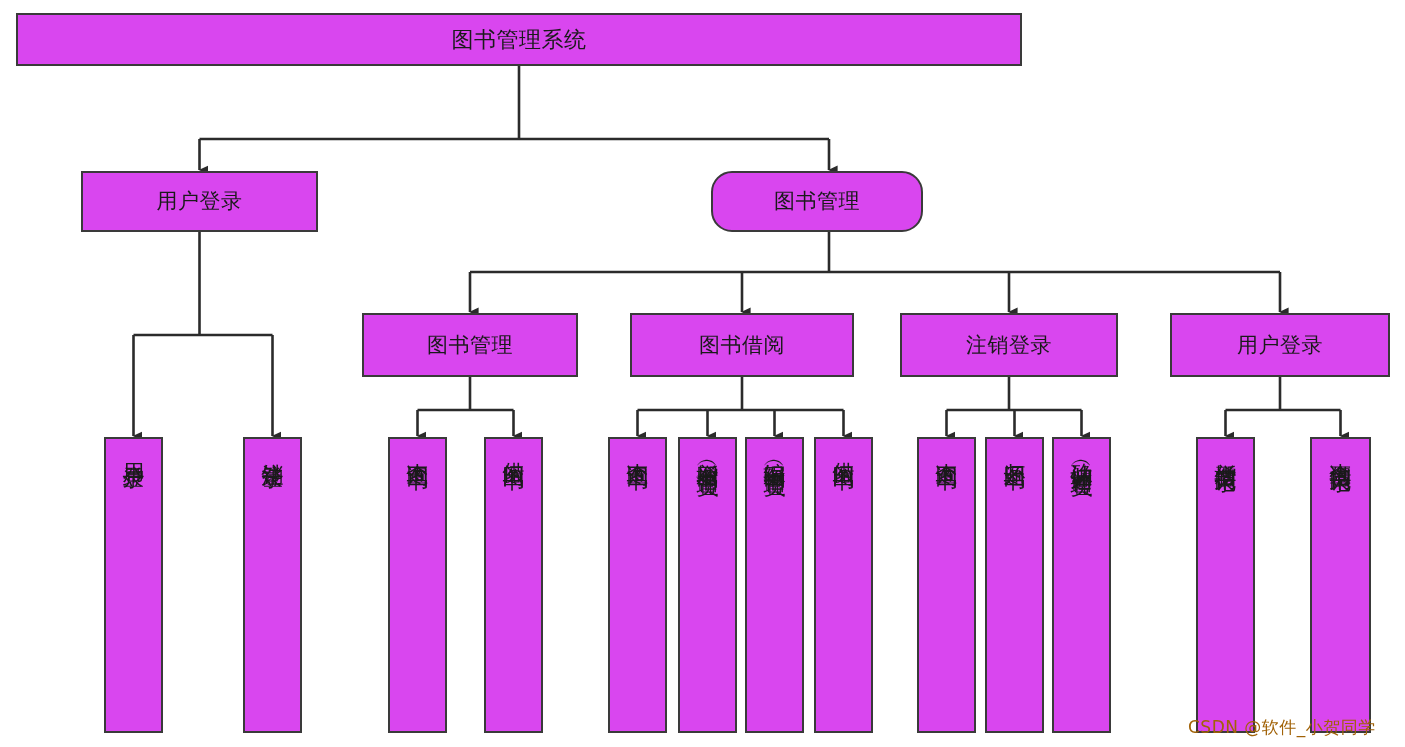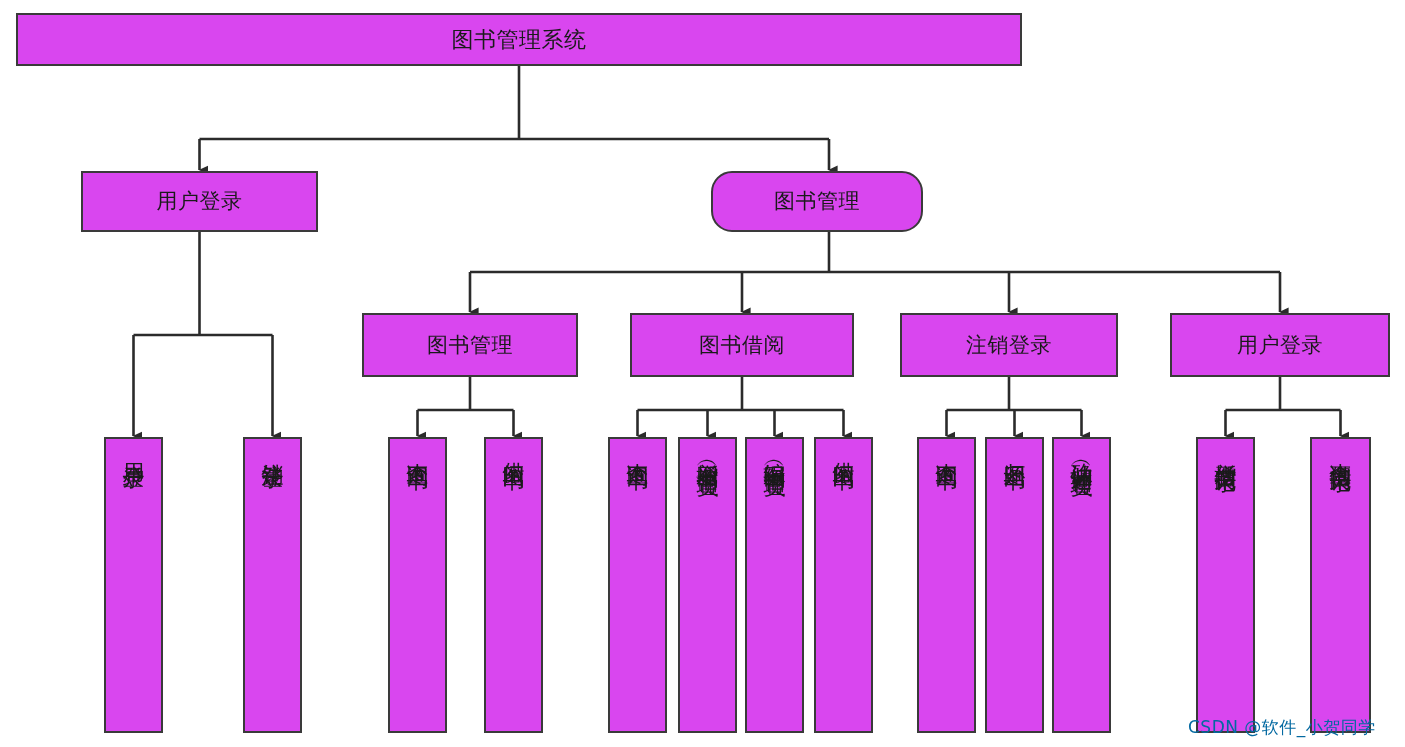--- a/index.html
+++ b/index.html
@@ -57,21 +57,21 @@
   }
   .node.vert .node-label {
     writing-mode: vertical-rl;
     text-orientation: upright;
     font-size: 22px;
     line-height: 1.1;
     letter-spacing: 2px;
   }
   .watermark {
     position: absolute;
-    color: #0369a1;
+    color: #a16207;
     font-size: 17px;
     white-space: nowrap;
     letter-spacing: 0.5px;
     font-family: "DejaVu Sans", "Liberation Sans", sans-serif;
   }
 </style>
 </head>
 <body>
 
 <div id="canvas">

